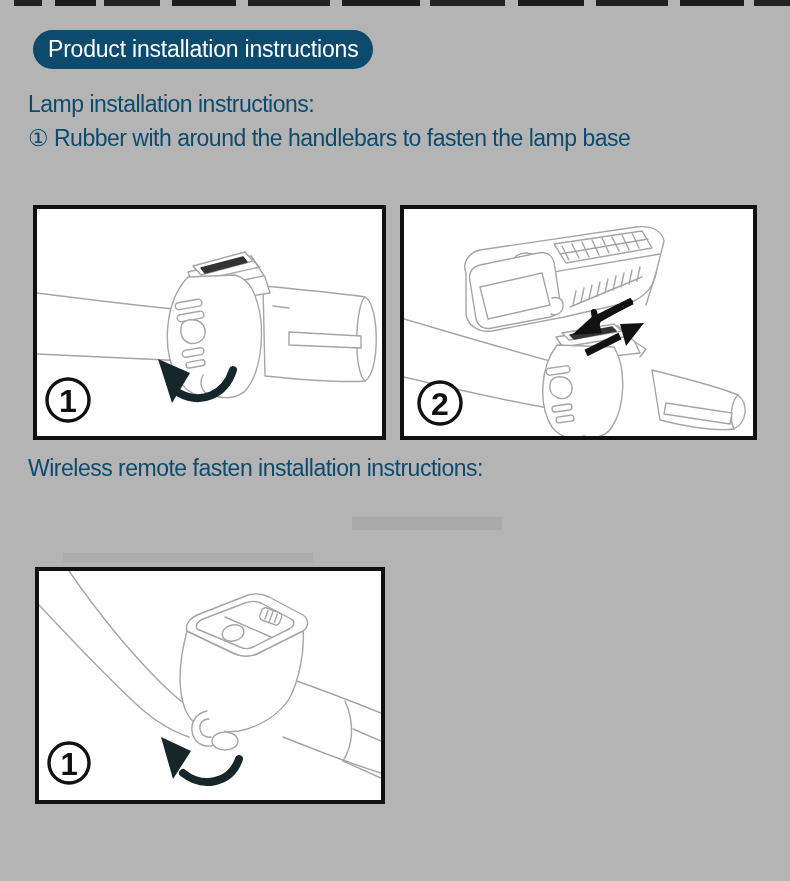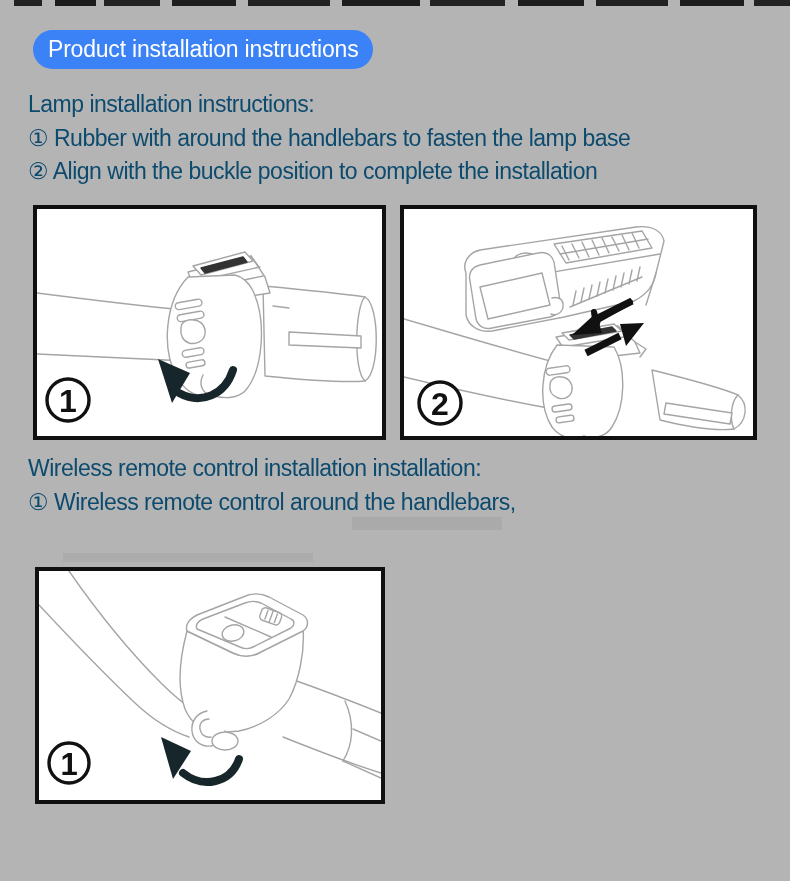--- a/index.html
+++ b/index.html
@@ -19,21 +19,21 @@
         #b4b4b4 160px 172px,#1e1e1e 172px 236px,#b4b4b4 236px 248px,
         #222 248px 330px,   #b4b4b4 330px 342px,#1d1d1d 342px 420px,
         #b4b4b4 420px 430px,#232323 430px 505px,#b4b4b4 505px 518px,
         #1e1e1e 518px 584px,#b4b4b4 584px 596px,#212121 596px 668px,
         #b4b4b4 668px 680px,#1d1d1d 680px 744px,#b4b4b4 744px 754px,
         #232323 754px 790px);
   }
   
   .title-pill{
     position:absolute;left:33px;top:30px;height:39px;
-    background:#3b82f6;border-radius:20px;
+    background:#0c4a6e;border-radius:20px;
     display:inline-flex;align-items:center;
     padding:0 15px;
     color:#fff;font-size:23px;letter-spacing:-0.2px;font-weight:400;
     white-space:nowrap;
   }
   
   .text-block{
     position:absolute;left:28px;
     font-size:23px;letter-spacing:-0.5px;line-height:33.5px;
     color:#0c4a6e;white-space:nowrap;
@@ -59,21 +59,20 @@
 
 <div class="top-strip"></div>
 
 <div class="title-pill">
   <span>Product installation instructions</span>
 </div>
 
 <div class="text-block" id="lamp-text">
   <div>Lamp installation instructions:</div>
   <div>① Rubber with around the handlebars to fasten the lamp base</div>
-  <div>② Align with the buckle position to complete the installation</div>
 </div>
 
 <div class="panel" id="panel-lamp-1">
   <svg width="345" height="227" viewBox="0 0 345 227">
     <g stroke="#a5a5a5" fill="none" stroke-width="1.4" stroke-linecap="round" stroke-linejoin="round">
 
       <path d="M0,84 C55,91 105,97 146,101"></path>
       <path d="M0,145 C55,148 105,150 150,152"></path>
 
       <path fill="#fff" d="M226,77 C270,81 308,85 328,88 C343,96 343,164 328,172 C305,174 268,171 228,167 Z"></path>
@@ -180,22 +179,21 @@
       <circle cx="36" cy="194" r="21" fill="#fff" stroke="#111" stroke-width="3.4"></circle>
       <text class="badge-num" x="36" y="206" text-anchor="middle" font-size="32" fill="#111">2</text>
     </g>
   </svg>
 </div>
 
 <div class="artifact-a"></div>
 <div class="artifact-b"></div>
 
 <div class="text-block" id="remote-text">
-  <div>Wireless remote control installation installation:</div>
-  <div>① Wireless remote control around the handlebars,</div>
+  <div>Wireless remote fasten installation instructions:</div>
 </div>
 
 <div class="panel" id="panel-remote-1">
   <svg width="342" height="229" viewBox="0 0 342 229">
     <g stroke="#a5a5a5" fill="none" stroke-width="1.4" stroke-linecap="round" stroke-linejoin="round">
 
       <path d="M30,0 C55,36 90,80 122,112 C134,124 146,134 156,140"></path>
       <path d="M0,34 C28,64 62,100 96,132 C112,147 132,160 150,166"></path>
 
       <path d="M252,108 C292,122 322,134 342,142"></path>

